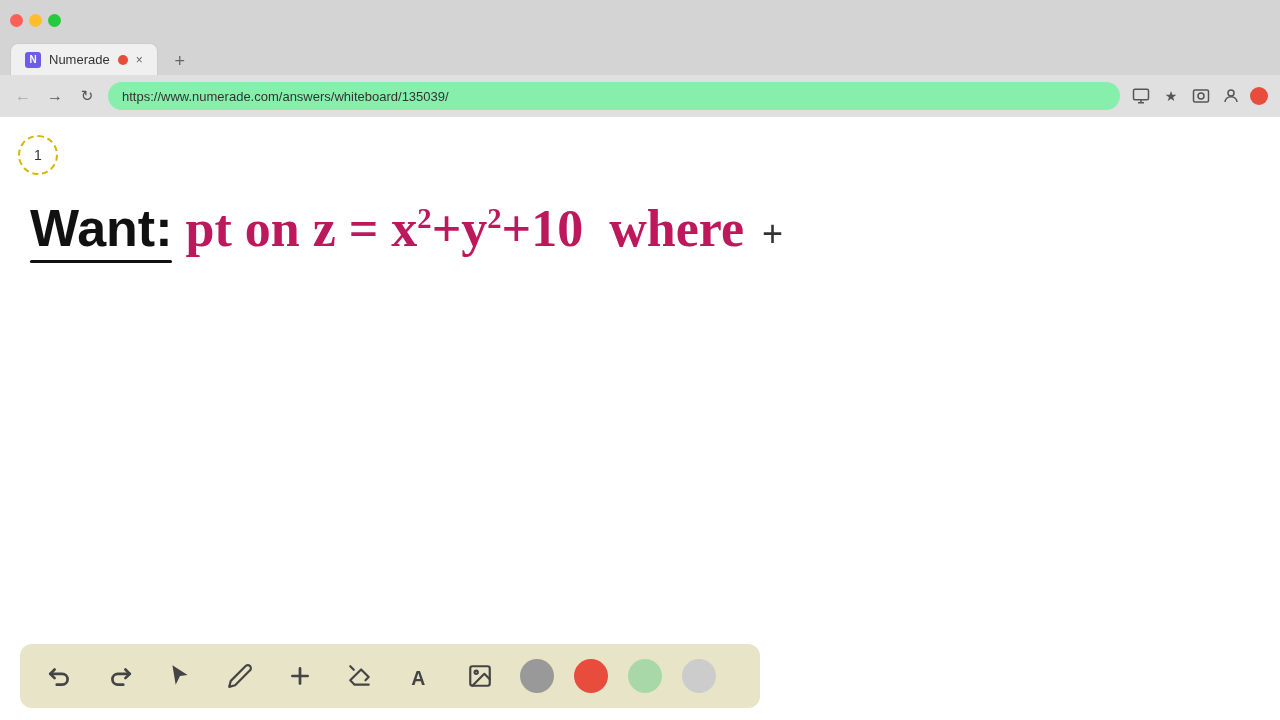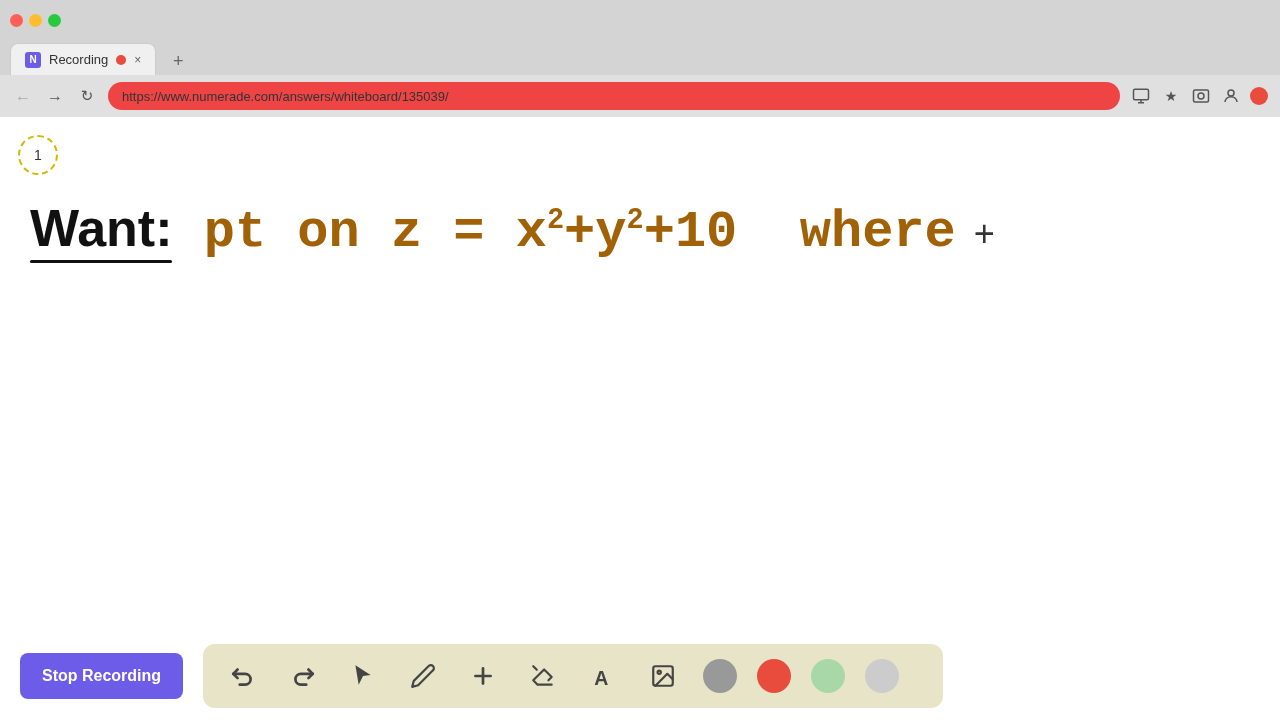--- a/index.html
+++ b/index.html
@@ -119,21 +119,21 @@
     .nav-btn.disabled { color: #aaa; cursor: default; }
 
     .refresh-btn {
       font-size: 15px;
       color: #555;
       cursor: pointer;
     }
 
     .address-field {
       flex: 1;
-      background: #ef4444;
+      background: #86efac;
       border: none;
       border-radius: 20px;
       height: 28px;
       padding: 0 14px;
       font-size: 13px;
       color: #333;
       outline: none;
     }
 
     .browser-actions {
@@ -201,22 +201,22 @@
       white-space: nowrap;
     }
 
     .text-black {
       color: #111;
       font-family: 'Arial Black', Arial, sans-serif;
       font-weight: 700;
     }
 
     .text-red {
-      color: #a16207;
-      font-family: Liberation Mono, monospace;
+      color: #be185d;
+      font-family: Liberation Serif, serif;
       font-weight: 900;
     }
 
     .want-label {
       position: relative;
       display: inline-block;
     }
 
     .want-underline {
       position: absolute;
@@ -315,21 +315,21 @@
     <div class="traffic-lights">
       <div class="traffic-light tl-red"></div>
       <div class="traffic-light tl-yellow"></div>
       <div class="traffic-light tl-green"></div>
     </div>
   </div>
 
   <div class="tab-bar">
     <div class="tab">
       <div class="tab-favicon">N</div>
-      <span>Recording</span>
+      <span>Numerade</span>
       <div class="tab-recording-dot"></div>
       <span class="tab-close">×</span>
     </div>
     <div class="new-tab-btn">+</div>
   </div>
 
   <div class="address-bar-row">
     <div class="nav-btn disabled">←</div>
     <div class="nav-btn">→</div>
     <div class="nav-btn refresh-btn">↻</div>
@@ -372,21 +372,20 @@
         <div class="want-underline"></div>
       </span>
       <span class="text-red">
         &nbsp;pt on z = x<sup>2</sup>+y<sup>2</sup>+10&nbsp;&nbsp;where
       </span>
       <span class="plus-cursor text-black">&nbsp;+</span>
     </div>
   </div>
 
   <div class="bottom-bar">
-    <button class="stop-recording-btn">Stop Recording</button>
 
     <div class="toolbar">
 
       <div class="tool-btn">
         <svg class="icon-svg" viewBox="0 0 24 24" fill="none" stroke="#444" stroke-width="2.5" stroke-linecap="round" stroke-linejoin="round">
           <path d="M3 10h11a5 5 0 0 1 0 10H9"></path>
           <polyline points="3 10 7 6 3 10 7 14"></polyline>
         </svg>
       </div>
 

